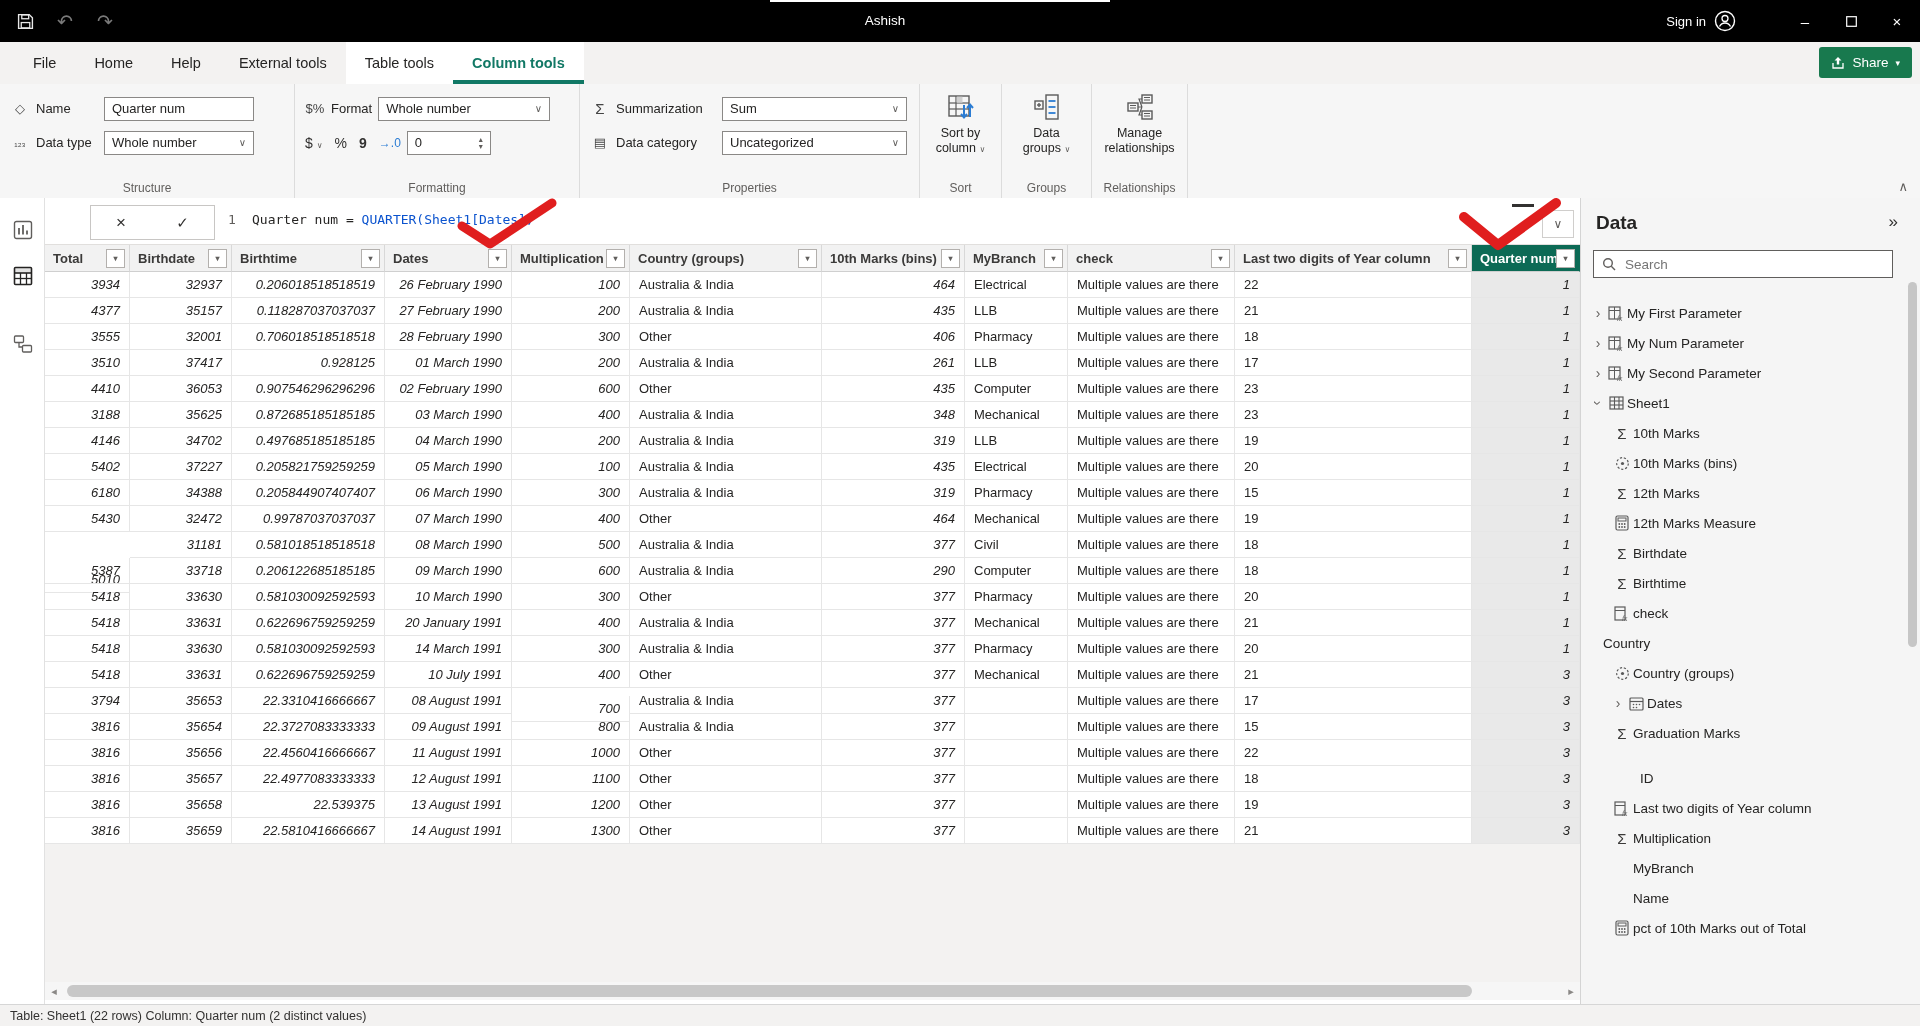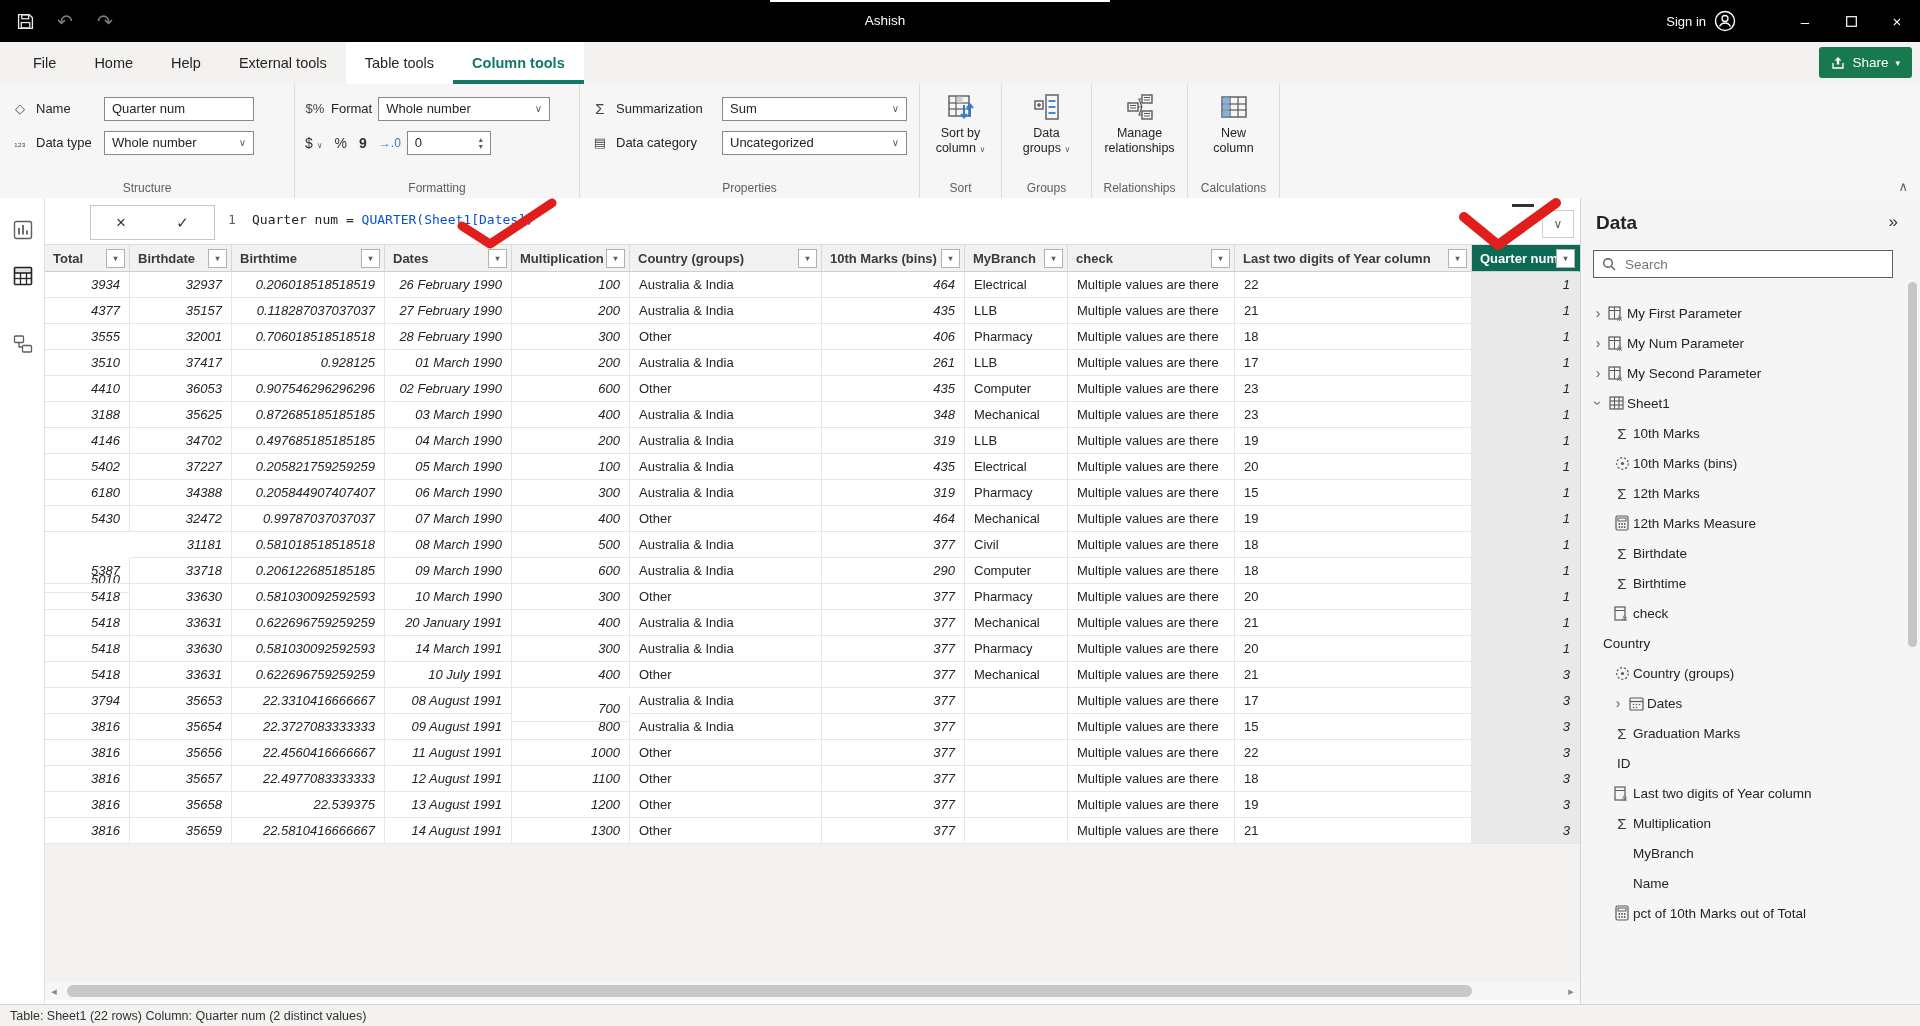--- a/index.html
+++ b/index.html
@@ -291,38 +291,20 @@
               <line x1="19" y1="24" x2="25" y2="24" stroke="#5a5a5a" stroke-width="1"></line>
               <line x1="5" y1="13.5" x2="11" y2="13.5" stroke="#5a5a5a" stroke-width="1"></line>
               <line x1="5" y1="16" x2="11" y2="16" stroke="#5a5a5a" stroke-width="1"></line>
             </svg>
         </span>
         <span class="cap"><span>Manage</span><br><span>relationships</span></span>
       </div>
       <div class="rglabel">Relationships</div>
     </div>
 
-    <div class="rgroup" style="width:92px;border-right:1px solid #dcdcdc;">
-      <div class="bigbtn">
-        <span>
-          <svg width="30" height="30" viewBox="0 0 30 30">
-              <rect x="3" y="5" width="24" height="20" fill="none" stroke="#5a5a5a" stroke-width="1.4"></rect>
-              <line x1="3" y1="12" x2="27" y2="12" stroke="#5a5a5a" stroke-width="1.2"></line>
-              <line x1="3" y1="18" x2="27" y2="18" stroke="#5a5a5a" stroke-width="1.2"></line>
-              <line x1="11" y1="5" x2="11" y2="25" stroke="#5a5a5a" stroke-width="1.2"></line>
-              <line x1="19" y1="5" x2="19" y2="25" stroke="#5a5a5a" stroke-width="1.2"></line>
-              <rect x="3.8" y="5.8" width="6.4" height="5.4" fill="#7fb2e5"></rect>
-              <rect x="3.8" y="12.8" width="6.4" height="4.4" fill="#7fb2e5"></rect>
-              <rect x="3.8" y="18.8" width="6.4" height="5.4" fill="#7fb2e5"></rect>
-            </svg>
-        </span>
-        <span class="cap"><span>New</span><br><span>column</span></span>
-      </div>
-      <div class="rglabel">Calculations</div>
-    </div>
 
     <div style="flex:1;border:none;" class="rgroup"></div>
     <div class="ribcollapse">∧</div>
   </div>
 
   <div class="leftnav">
     <div class="lnav-item" style="margin-top:12px;">
       <span>
         <svg width="20" height="20" viewBox="0 0 20 20">
             <rect x="1.5" y="1.5" width="17" height="17" rx="2" fill="none" stroke="#605e5c" stroke-width="1.4"></rect>
@@ -858,21 +840,21 @@
             </svg>
           </span>
           <span style="white-space: nowrap;">Dates</span>
         </div>
         <div class="dp-item" style="padding-left: 30px;">
           <span class="fico">
             <span class="fi-sigma">Σ</span>
           </span>
           <span style="white-space: nowrap;">Graduation Marks</span>
         </div>
-        <div class="dp-item" style="padding-left: 14px;">
+        <div class="dp-item" style="padding-left: 37px; margin-top: 15px;">
           <span class="fico"></span>
           <span style="white-space: nowrap;">ID</span>
         </div>
         <div class="dp-item" style="padding-left: 30px;">
           <span class="fico">
             <svg width="16" height="15" viewBox="0 0 16 15">
               <rect x="1" y="1" width="10" height="13" fill="none" stroke="#5a5a5a" stroke-width="1.2"></rect>
               <line x1="1" y1="4.5" x2="11" y2="4.5" stroke="#5a5a5a" stroke-width="1"></line>
               <text x="8" y="14.5" font-size="7.5" font-style="italic" fill="#5a5a5a" font-family="Liberation Serif,serif">fx</text>
             </svg>

